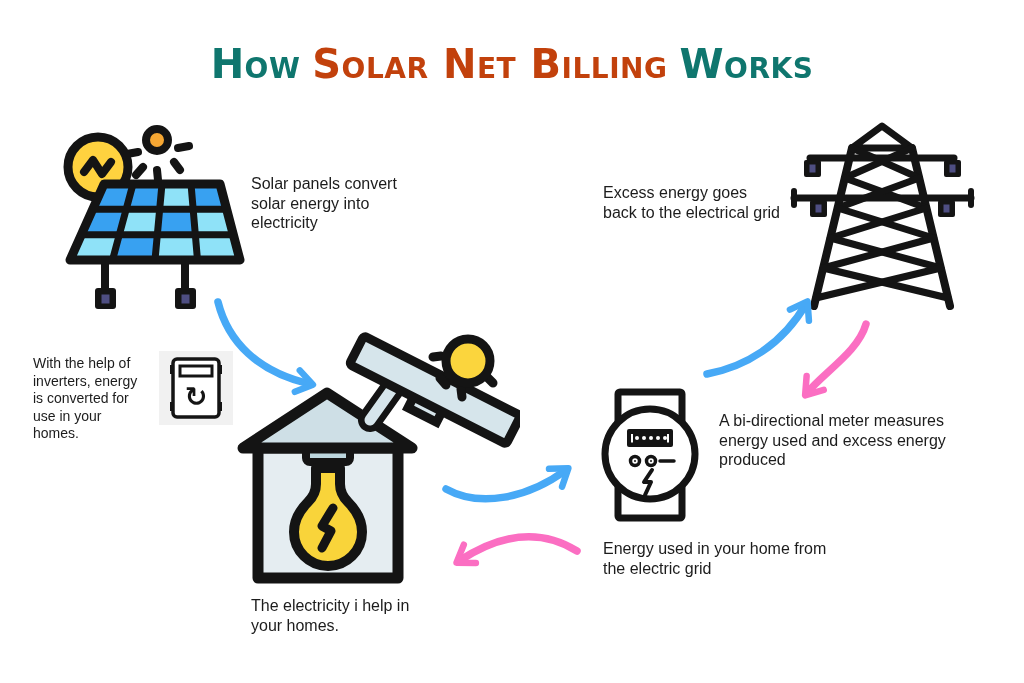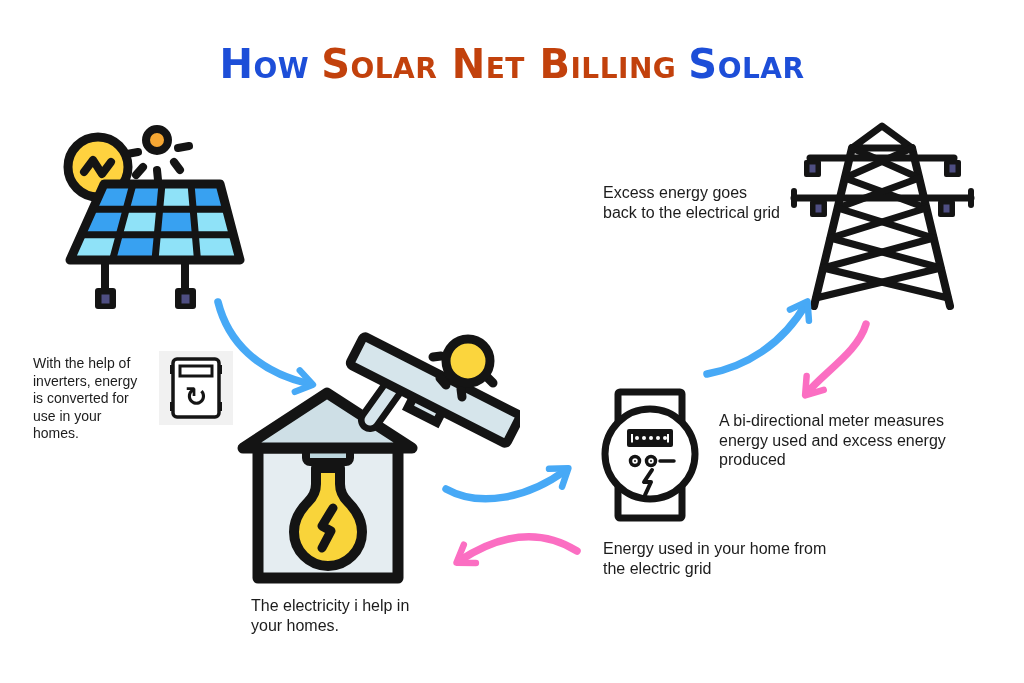--- a/index.html
+++ b/index.html
@@ -2,35 +2,35 @@
 <html><head>
 <meta charset="utf-8">
 <style>
   html,body{margin:0;padding:0;background:#fff;}
   .canvas{position:relative;width:1024px;height:683px;background:#ffffff;overflow:hidden;
           font-family:"Liberation Sans",sans-serif;}
   .title{position:absolute;top:44px;left:0;width:100%;text-align:center;
          font-family:"DejaVu Sans",sans-serif;font-weight:bold;font-variant:small-caps;
          font-size:40px;letter-spacing:.5px;line-height:1;}
   .title .w{display:inline-block;margin:0 6px;}
-  .t-pink{color:#1d4ed8;}
+  .t-pink{color:#0f766e;}
   .t-blue{color:#c2410c;}
   .caption{position:absolute;white-space:pre-line;font-size:16px;line-height:1.22;color:#1c1c1c;}
   .caption.small{font-size:14px;line-height:1.25;}
   .abs{position:absolute;}
   .inverter-bg{position:absolute;left:159px;top:351px;width:74px;height:74px;background:#F1F1F1;}
   svg{display:block;}
 </style>
 </head>
 <body>
 
 <div class="canvas">
 
   <div class="title">
-    <span class="w t-pink">How</span><span class="w t-blue">Solar Net Billing</span><span class="w t-pink">Solar</span>
+    <span class="w t-pink">How</span><span class="w t-blue">Solar Net Billing</span><span class="w t-pink">Works</span>
   </div>
 
   <svg class="abs" style="left:50px;top:118px;" width="200" height="215" viewBox="0 0 200 215">
 
     <g stroke="#141414" stroke-width="8" stroke-linecap="round">
       <line x1="77" y1="36" x2="88" y2="34"></line>
       <line x1="128" y1="30" x2="139" y2="28"></line>
       <line x1="86" y1="57" x2="93" y2="49"></line>
       <line x1="108" y1="62" x2="107" y2="52"></line>
       <line x1="130" y1="52" x2="124" y2="44"></line>
@@ -180,20 +180,23 @@
         <path d="M 6,4 L 22,15 L 6,26" fill="none" stroke="#FB6EC2" stroke-width="6.5" stroke-linecap="round" stroke-linejoin="round"></path>
       </marker>
     </defs>
     <path d="M 218 302 C 228 342, 258 372, 310 384" fill="none" stroke="#47A9F6" stroke-width="7.5" stroke-linecap="round" marker-end="url(#ah-blue)"></path>
     <path d="M 446 489 C 480 508, 528 498, 566 470" fill="none" stroke="#47A9F6" stroke-width="7.5" stroke-linecap="round" marker-end="url(#ah-blue)"></path>
     <path d="M 577 551 C 540 528, 500 534, 459 561" fill="none" stroke="#FB6EC2" stroke-width="7.5" stroke-linecap="round" marker-end="url(#ah-pink)"></path>
     <path d="M 707 374 C 745 367, 782 345, 806 304" fill="none" stroke="#47A9F6" stroke-width="7.5" stroke-linecap="round" marker-end="url(#ah-blue)"></path>
     <path d="M 866 324 C 858 352, 824 372, 807 393" fill="none" stroke="#FB6EC2" stroke-width="7.5" stroke-linecap="round" marker-end="url(#ah-pink)"></path>
   </svg>
 
+  <div class="caption" style="left:251px;top:174px;width:180px;">Solar panels convert
+solar energy into
+electricity</div>
   <div class="caption" style="left:603px;top:183px;width:215px;">Excess energy goes
 back to the electrical grid</div>
   <div class="caption small" style="left:33px;top:355px;width:125px;">With the help of
 inverters, energy
 is converted for
 use in your
 homes.</div>
   <div class="caption" style="left:719px;top:411px;width:260px;">A bi-directional meter measures
 energy used and excess energy
 produced</div>

